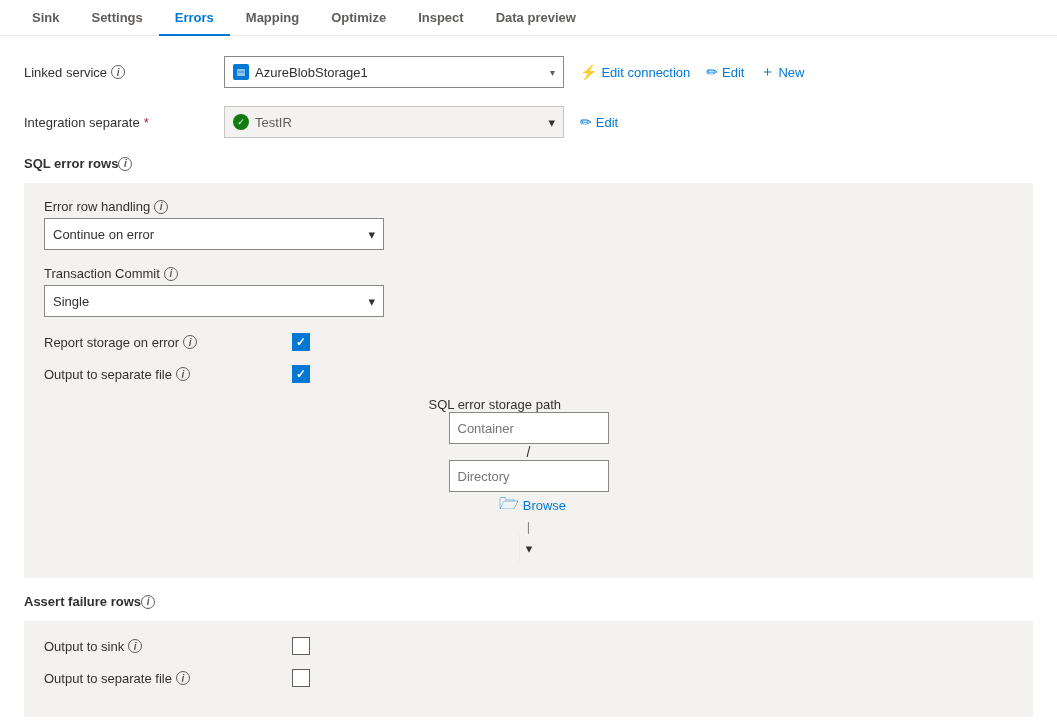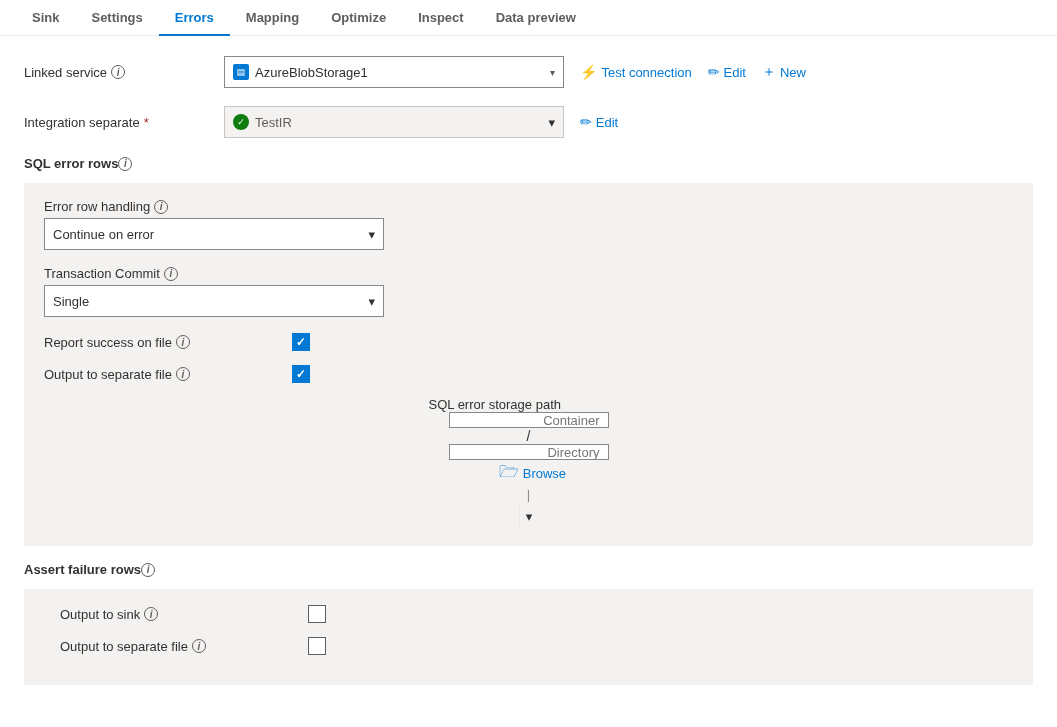--- a/index.html
+++ b/index.html
@@ -251,28 +251,27 @@
       flex-direction: column;
     }
     .storage-path-label {
       width: 200px;
       font-size: 13px;
       color: #323130;
       flex-shrink: 0;
     }
     .path-input {
       border: 1px solid #8a8886;
-      height: 16px;
+      height: 32px;
       padding: 0 8px;
       font-size: 13px;
       color: #a19f9d;
       background: #fff;
       outline: none;
       width: 160px;
-      text-align: right;
     }
     .path-separator {
       padding: 0 6px;
       font-size: 14px;
       color: #323130;
     }
     .browse-btn {
       display: flex;
       align-items: center;
       gap: 4px;
@@ -290,21 +289,21 @@
       padding: 0 6px;
       cursor: pointer;
       color: #323130;
       border-left: 1px solid #edebe9;
       height: 28px;
     }
 
     
     .assert-section {
       background: #f3f2f1;
-      padding: 16px 36px;
+      padding: 16px 20px;
       margin-bottom: 16px;
       text-align: right;
     }
 
     .pencil-icon {
       font-size: 13px;
     }
   </style>
 </head>
 <body>
@@ -329,21 +328,21 @@
     <div class="dropdown-select">
       <div class="select-content">
         <span class="storage-icon">▤</span>
         <span>AzureBlobStorage1</span>
       </div>
       <span class="chevron">▾</span>
     </div>
     <div class="action-buttons">
       <button class="action-btn">
         <span class="btn-icon">⚡</span>
-        <span>Test connection</span>
+        <span>Edit connection</span>
       </button>
       <button class="action-btn">
         <span class="btn-icon pencil-icon">✏</span>
         <span>Edit</span>
       </button>
       <button class="action-btn">
         <span class="btn-icon">＋</span>
         <span>New</span>
       </button>
     </div>
@@ -393,21 +392,21 @@
         <span class="info-icon">i</span>
       </div>
       <div class="inner-dropdown">
         <span>Single</span>
         <span class="chevron">▾</span>
       </div>
     </div>
 
     <div class="checkbox-row">
       <div class="checkbox-label">
-        <span>Report success on file</span>
+        <span>Report storage on error</span>
         <span class="info-icon">i</span>
       </div>
       <div class="checkbox-checked"></div>
     </div>
 
     <div class="checkbox-row">
       <div class="checkbox-label">
         <span>Output to separate file</span>
         <span class="info-icon">i</span>
       </div>

